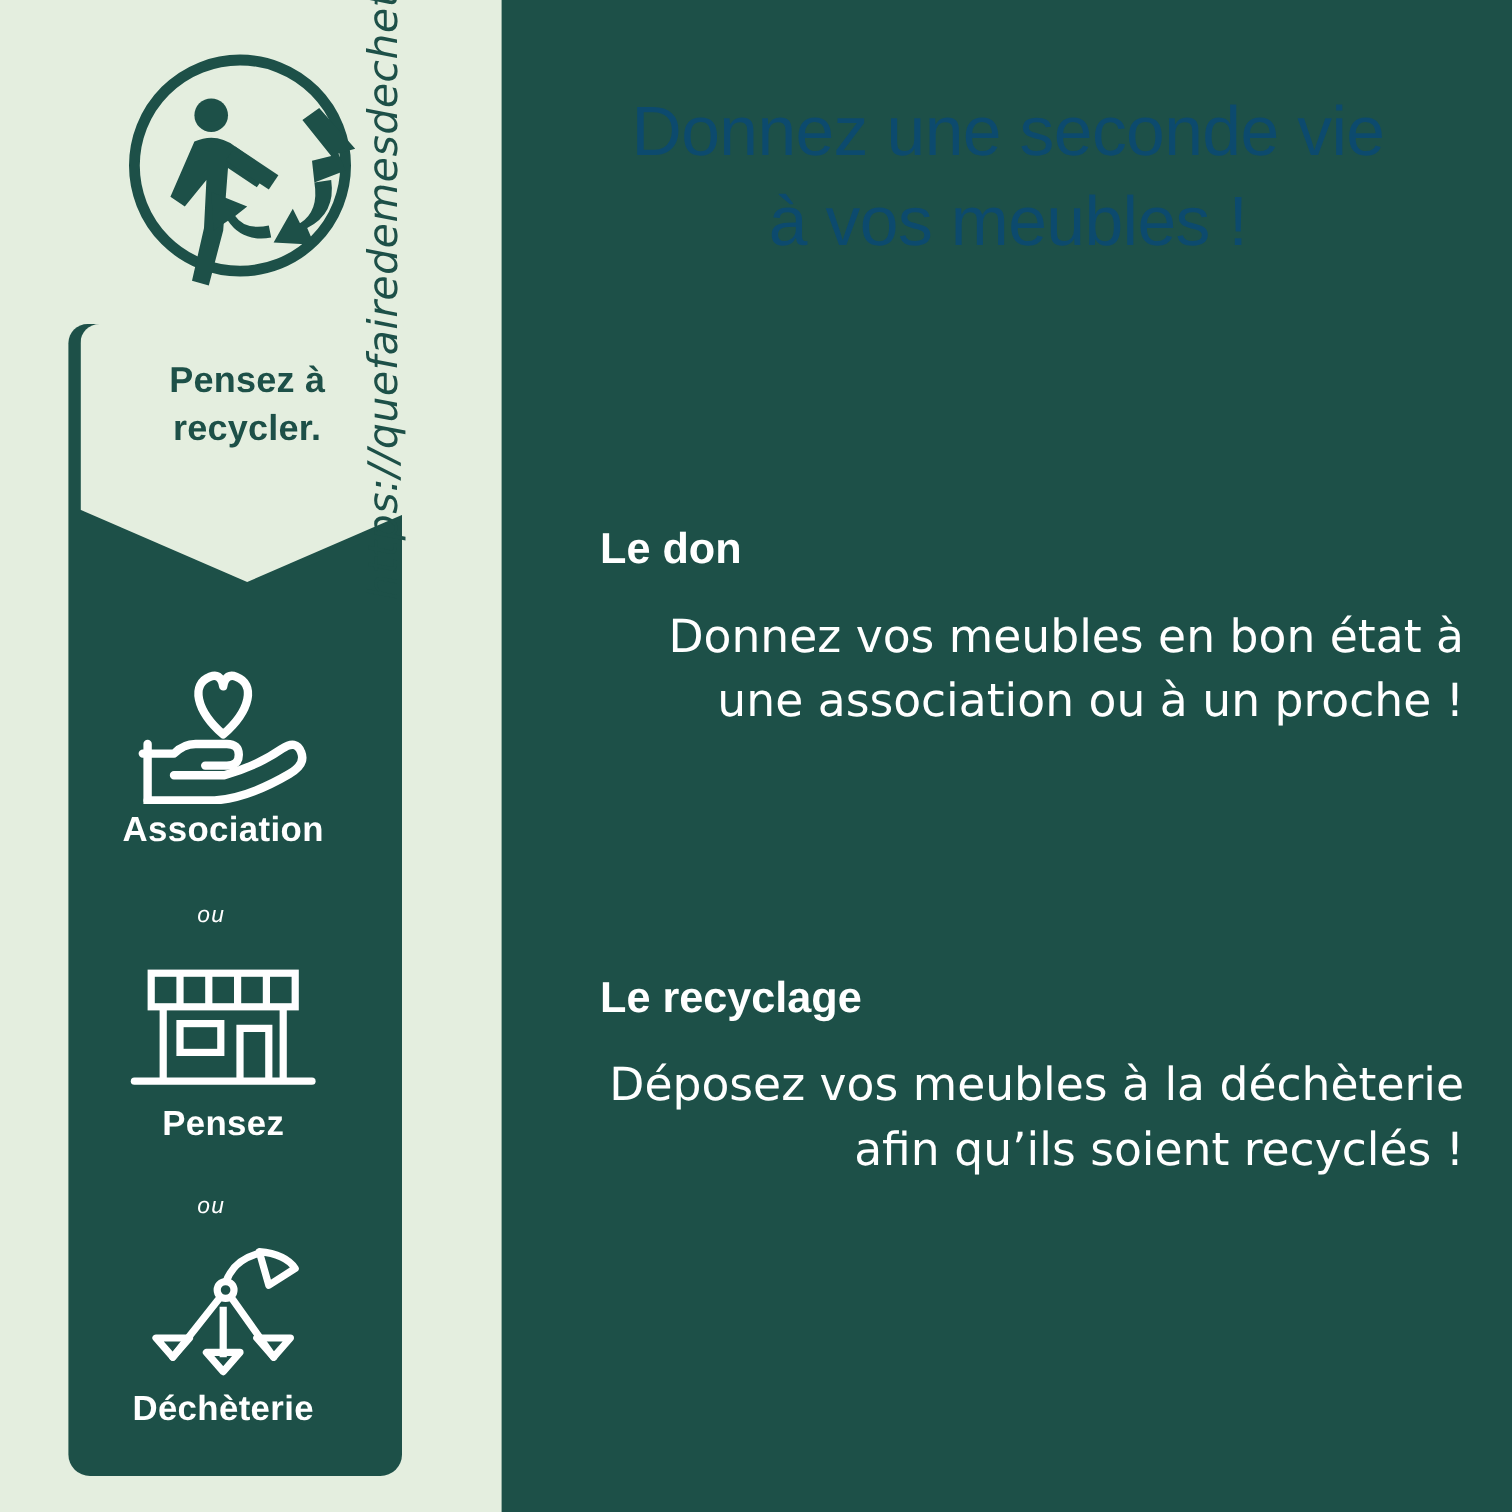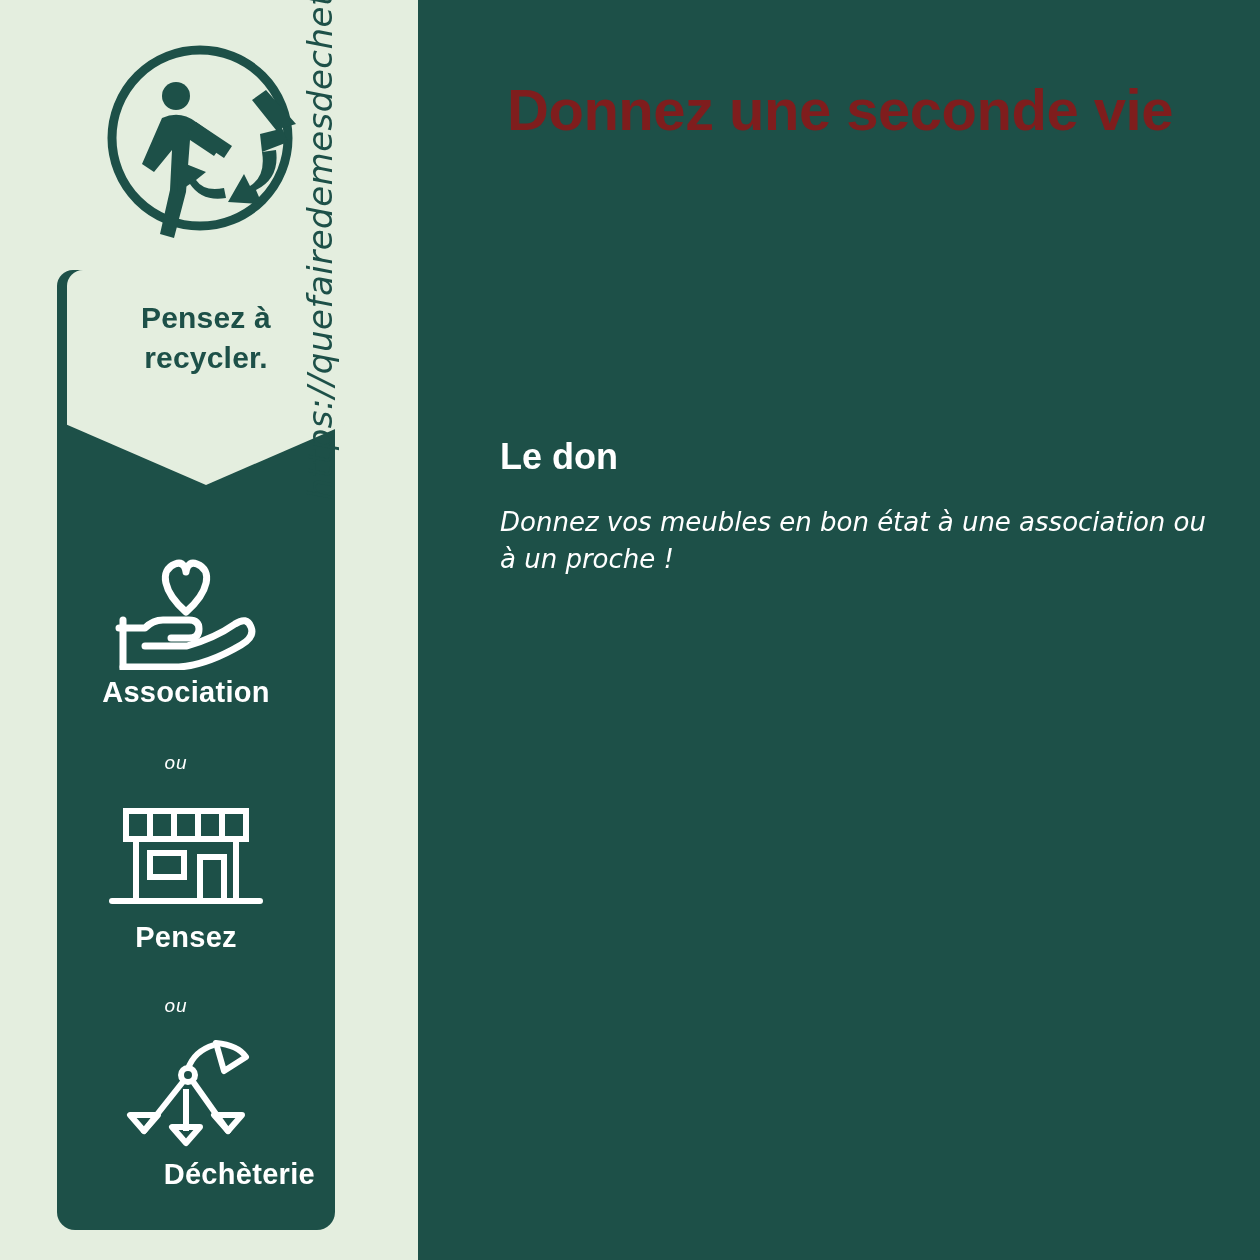--- a/index.html
+++ b/index.html
@@ -117,42 +117,42 @@
     letter-spacing: .5px;
     white-space: nowrap;
   }
 
   
   .headline {
     position: absolute;
     left: 440px; top: 72px;
     width: 800px;
     text-align: center;
-    color: #7f1d1d;
+    color: #0c4a6e;
     font-size: 58px;
-    font-weight: bold;
+    font-weight: normal;
     line-height: 1.3;
     letter-spacing: -0.5px;
   }
   .section {
     position: absolute;
     left: 500px;
     width: 720px;
     color: #ffffff;
   }
   .section-title {
     font-size: 36px;
     font-weight: bold;
     margin-bottom: 26px;
   }
   .section-body {
-    font-size: 26px;
-    font-style: italic;
+    font-size: 38px;
     line-height: 1.42;
     font-family: "DejaVu Sans", sans-serif;
+    text-align: right;
   }
   .sec-don { top: 404px; margin-top: 32px; }
   .sec-recyclage { top: 810px; }
 </style>
 </head>
 <body>
 
 <div class="poster">
 
   <div class="left-panel"></div>
@@ -206,41 +206,46 @@
         <path d="M40 44 v62 M140 44 v62" stroke="#ffffff" stroke-width="6" fill="none"></path>
         <rect x="54" y="58" width="34" height="24" fill="none" stroke="#ffffff" stroke-width="6"></rect>
         <path d="M104 106 v-44 h24 v44" fill="none" stroke="#ffffff" stroke-width="6"></path>
         <line x1="16" y1="106" x2="164" y2="106" stroke="#ffffff" stroke-width="6" stroke-linecap="round"></line>
       </svg>
     </div>
     <div class="step-label">Pensez</div>
   </div>
   <div class="ou" style="top:995px;">ou</div>
 
-  <div class="step" style="top:1032px;text-align:right;">
+  <div class="step" style="top:1032px;">
     <div class="step-icon">
       <svg viewBox="0 0 180 130" width="180" height="130" aria-hidden="true">
         <path d="M120 16 q22 2 30 14 l-22 14 z" fill="none" stroke="#ffffff" stroke-width="6" stroke-linejoin="round"></path>
         <path d="M118 18 q-20 6 -26 24" fill="none" stroke="#ffffff" stroke-width="6"></path>
         <circle cx="92" cy="48" r="7" fill="none" stroke="#ffffff" stroke-width="6"></circle>
         <path d="M86 56 L48 104 M98 56 L132 104" fill="none" stroke="#ffffff" stroke-width="6" stroke-linecap="round"></path>
         <path d="M48 104 l-14 -16 h28 z" fill="none" stroke="#ffffff" stroke-width="6" stroke-linejoin="round"></path>
         <path d="M132 104 l-14 -16 h28 z" fill="none" stroke="#ffffff" stroke-width="6" stroke-linejoin="round"></path>
         <path d="M90 62 v42" fill="none" stroke="#ffffff" stroke-width="6"></path>
         <path d="M90 116 l-14 -16 h28 z" fill="none" stroke="#ffffff" stroke-width="6" stroke-linejoin="round"></path>
       </svg>
     </div>
     <div class="step-label">Déchèterie</div>
   </div>
 
   <div class="url">https://quefairedemesdechets.fr</div>
 
   <div class="headline">
     <div>Donnez une seconde vie</div>
+    <div>à vos meubles !</div>
   </div>
 
   <div class="section sec-don">
     <div class="section-title">Le don</div>
     <div class="section-body">Donnez vos meubles en bon état à une association ou à un proche !</div>
   </div>
 
+  <div class="section sec-recyclage">
+    <div class="section-title">Le recyclage</div>
+    <div class="section-body">Déposez vos meubles à la déchèterie afin qu’ils soient recyclés !</div>
+  </div>
 
 </div>
 
 </body></html>

